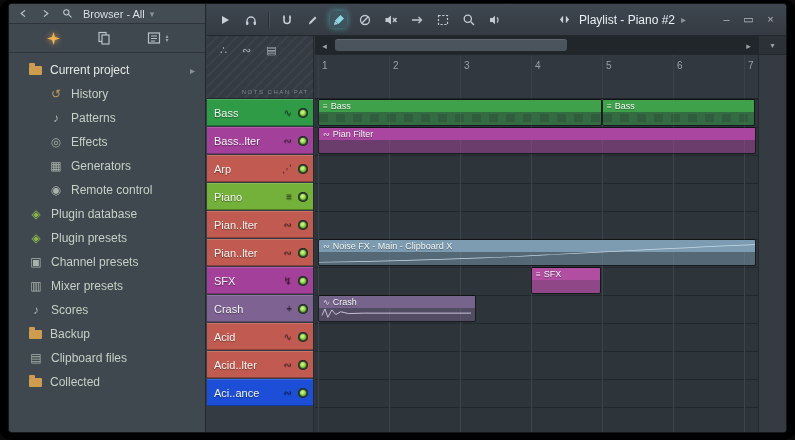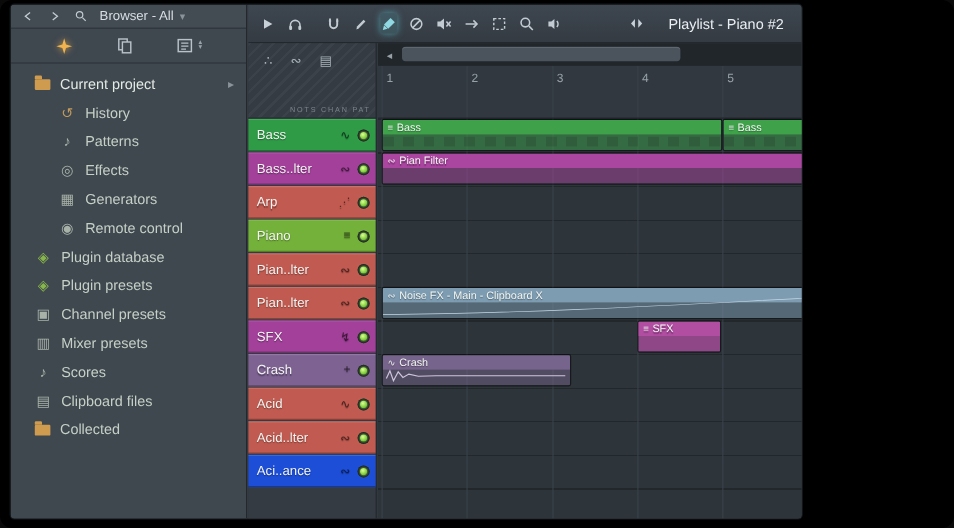--- a/index.html
+++ b/index.html
@@ -1,18 +1,18 @@
 <!DOCTYPE html>
 <html><head>
 <meta charset="utf-8">
 <style>
   * { margin:0; padding:0; box-sizing:border-box; }
   html,body { width:795px; height:440px; background:#0a0a0a; font-family:"Liberation Sans",sans-serif; }
   .window { position:relative; width:795px; height:440px; background:#000; border-radius:10px; overflow:hidden; }
-  .inner  { position:absolute; left:8px; top:3px; width:661px; height:430px; background:#363e45; border-radius:4px; overflow:hidden; border:1px solid #14171a; }
+  .inner  { position:absolute; left:8px; top:3px; width:779px; height:430px; background:#363e45; border-radius:4px; overflow:hidden; border:1px solid #14171a; }
 
   
   .browser { position:absolute; left:0; top:0; width:197px; height:100%; background:#3f474f; border-right:1px solid #23282d; }
   .b-top { height:20px; display:flex; align-items:center; gap:5px; padding:0 6px; background:#434b53; border-bottom:1px solid #2e343a; color:#c9d2d8; }
   .b-title { font-size:11px; color:#d9dfe4; margin-left:2px; }
   .b-chev { color:#8a939b; font-size:9px; }
   .b-tools { height:29px; display:flex; align-items:center; justify-content:space-around; padding:0 20px; border-bottom:1px solid #2e343a; }
   .b-tools .grp { display:flex; align-items:center; gap:3px; }
   .chev-stack { display:flex; flex-direction:column; line-height:4px; font-size:6px; color:#9aa3aa; }
   .tree { padding-top:5px; }
@@ -23,21 +23,21 @@
   .titem .chev { margin-left:auto; color:#8a929a; font-size:10px; }
   .titem.root .tlabel { color:#e4eae4; }
 
   
   .main { position:absolute; left:198px; top:0; right:0; height:100%; }
   .toolbar { position:absolute; top:0; left:0; right:0; height:32px; background:linear-gradient(#3e4650,#343b42); border-bottom:1px solid #23282d; display:flex; align-items:center; gap:9px; padding:0 9px; color:#c3cbd2; }
   .tb-icon { width:17px; height:17px; display:flex; align-items:center; justify-content:center; }
   .tb-icon svg { display:block; }
   .tb-icon.active { background:rgba(100,220,235,.14); border-radius:3px; box-shadow:0 0 6px rgba(100,220,235,.55); }
   .tb-sep { width:1px; height:16px; background:#272d33; box-shadow:1px 0 0 #4a525a; }
-  .title-wrap { display:flex; align-items:center; gap:18px; margin-left:44px; font-size:12px; color:#eaeff3; white-space:nowrap; }
+  .title-wrap { display:flex; align-items:center; gap:6px; margin-left:44px; font-size:12px; color:#eaeff3; white-space:nowrap; }
   .title-chev { color:#8a939b; font-size:10px; }
   .win-btns { margin-left:auto; display:flex; gap:9px; color:#b2bac1; font-size:11px; }
   .win-btns span { width:13px; text-align:center; }
 
   
   .playlist { position:absolute; top:32px; left:0; right:0; bottom:0; background:#31383f; }
   .pl-corner { position:absolute; left:0; top:0; width:107px; height:63px; background:#343b42;
                background-image:repeating-linear-gradient(135deg, rgba(255,255,255,.035) 0 2px, transparent 2px 7px);
                border-right:1px solid #23282d; border-bottom:1px solid #23282d; }
   .corner-icons { display:flex; gap:15px; padding:8px 0 0 13px; color:#aab3ba; font-size:11px; }
@@ -174,20 +174,24 @@
       </div>
       <div class="titem" style="--lv:0">
         <span class="ticon glyph" style="color: rgb(168, 178, 168);">▥</span>
         <span class="tlabel">Mixer presets</span>
       </div>
       <div class="titem" style="--lv:0">
         <span class="ticon glyph" style="color: rgb(168, 178, 168);">♪</span>
         <span class="tlabel">Scores</span>
       </div>
       <div class="titem" style="--lv:0">
+        <span class="ticon folder" style="background: rgb(207, 155, 78);"></span>
+        <span class="tlabel">Backup</span>
+      </div>
+      <div class="titem" style="--lv:0">
         <span class="ticon glyph" style="color: rgb(168, 178, 168);">▤</span>
         <span class="tlabel">Clipboard files</span>
       </div>
       <div class="titem" style="--lv:0">
         <span class="ticon folder" style="background: rgb(207, 155, 78);"></span>
         <span class="tlabel">Collected</span>
       </div>
     </div>
   </aside>
 

